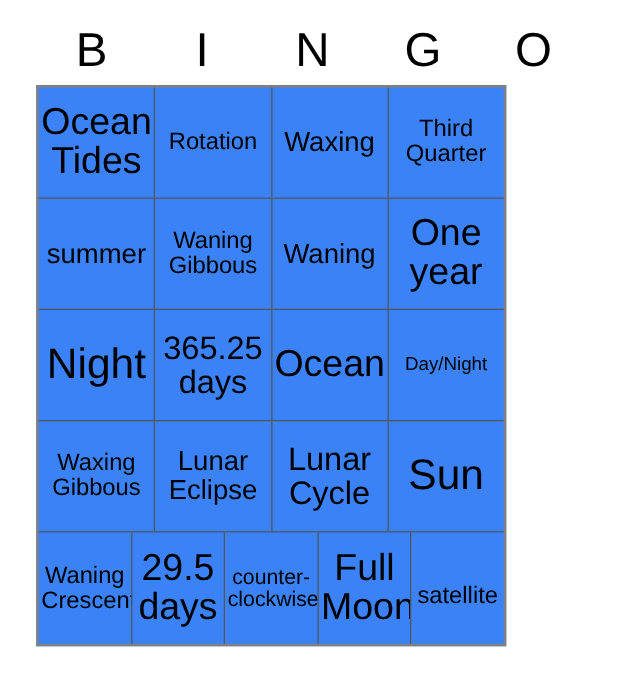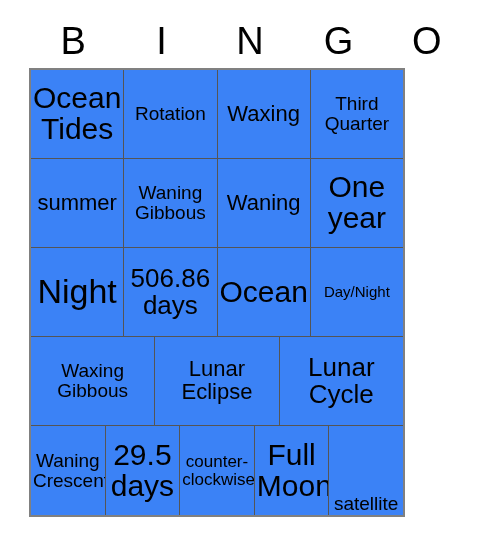--- a/index.html
+++ b/index.html
@@ -79,21 +79,21 @@
     word-break: normal;
   }
   
   .fs-xs  { font-size: 15px; }
   .fs-s   { font-size: 17px; }
   .fs-m   { font-size: 19px; }
   .fs-l   { font-size: 22px; }
   .fs-xl  { font-size: 26px; }
   .fs-xxl { font-size: 30px; }
   .fs-3xl { font-size: 34px; }
-  .align-top { align-items: flex-end; padding-top: 14px; }
+  .align-top { align-items: center; padding-top: 14px; }
 </style>
 </head>
 <body>
 
 <div id="card">
 
   <div id="header-row">
     <div class="header-letter">B</div>
     <div class="header-letter">I</div>
     <div class="header-letter">N</div>
@@ -132,21 +132,21 @@
       <div class="cell">
           <span class="cell-text fs-xxl">One
 year</span>
         </div>
     </div>
     <div class="grid-row">
       <div class="cell">
           <span class="cell-text fs-3xl">Night</span>
         </div>
       <div class="cell">
-          <span class="cell-text fs-xl">506.86
+          <span class="cell-text fs-xl">365.25
 days</span>
         </div>
       <div class="cell">
           <span class="cell-text fs-xxl">Ocean!</span>
         </div>
       <div class="cell">
           <span class="cell-text fs-xs">Day/Night</span>
         </div>
     </div>
     <div class="grid-row">
@@ -154,20 +154,23 @@
           <span class="cell-text fs-m">Waxing
 Gibbous</span>
         </div>
       <div class="cell">
           <span class="cell-text fs-l">Lunar
 Eclipse</span>
         </div>
       <div class="cell">
           <span class="cell-text fs-xl">Lunar
 Cycle</span>
+        </div>
+      <div class="cell">
+          <span class="cell-text fs-3xl">Sun</span>
         </div>
     </div>
     <div class="grid-row">
       <div class="cell">
           <span class="cell-text fs-m">Waning
 Crescent</span>
         </div>
       <div class="cell">
           <span class="cell-text fs-xxl">29.5
 days</span>

